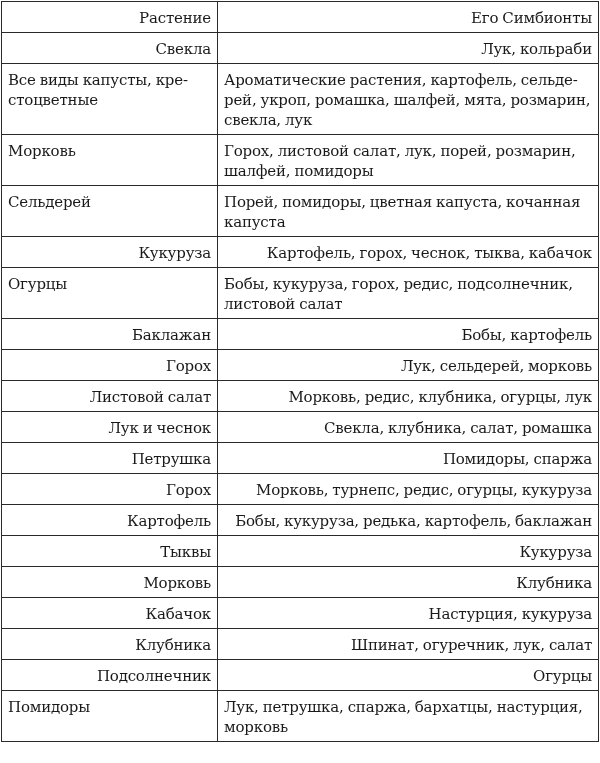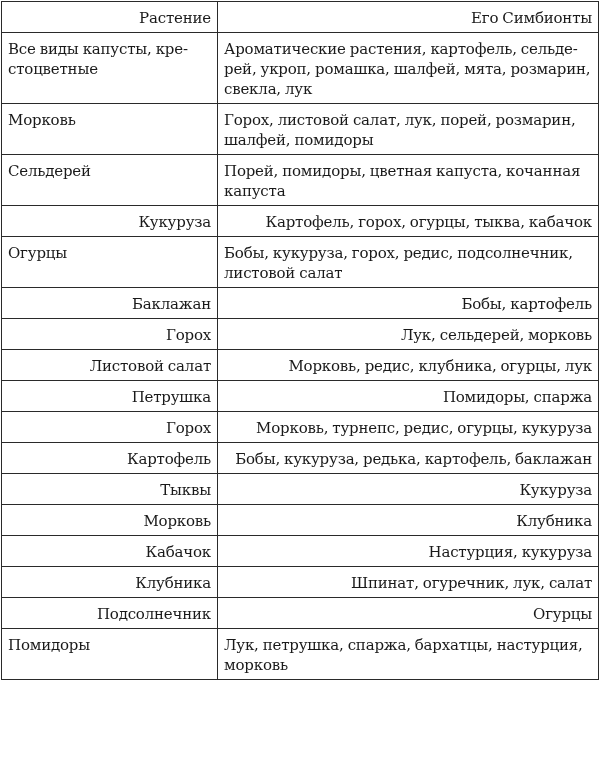--- a/index.html
+++ b/index.html
@@ -40,51 +40,59 @@
   </style>
 </head>
 <body>
 
 <table class="symb">
   <tbody>
     <tr class="h1">
       <td class="c1">Растение</td>
       <td class="c2">Его Симбионты</td>
     </tr>
+    <tr class="h1">
+      <td class="c1">Свекла</td>
+      <td class="c2">Лук, кольраби</td>
+    </tr>
     <tr class="h3">
       <td class="c1">Все виды капусты, кре-<br>стоцветные</td>
       <td class="c2">Ароматические растения, картофель, сельде-<br>рей, укроп, ромашка, шалфей, мята, розмарин,<br>свекла, лук</td>
     </tr>
     <tr class="h2">
       <td class="c1">Морковь</td>
       <td class="c2">Горох, листовой салат, лук, порей, розмарин, шалфей, помидоры</td>
     </tr>
     <tr class="h2">
       <td class="c1">Сельдерей</td>
       <td class="c2">Порей, помидоры, цветная капуста, кочанная капуста</td>
     </tr>
     <tr class="h1">
       <td class="c1">Кукуруза</td>
-      <td class="c2">Картофель, горох, огурцы, тыква, кабачок</td>
+      <td class="c2">Картофель, горох, чеснок, тыква, кабачок</td>
     </tr>
     <tr class="h2">
       <td class="c1">Огурцы</td>
       <td class="c2">Бобы, кукуруза, горох, редис, подсолнечник, листовой салат</td>
     </tr>
     <tr class="h1">
       <td class="c1">Баклажан</td>
       <td class="c2">Бобы, картофель</td>
     </tr>
     <tr class="h1">
       <td class="c1">Горох</td>
       <td class="c2">Лук, сельдерей, морковь</td>
     </tr>
     <tr class="h1">
       <td class="c1">Листовой салат</td>
       <td class="c2">Морковь, редис, клубника, огурцы, лук</td>
+    </tr>
+    <tr class="h1">
+      <td class="c1">Лук и чеснок</td>
+      <td class="c2">Свекла, клубника, салат, ромашка</td>
     </tr>
     <tr class="h1">
       <td class="c1">Петрушка</td>
       <td class="c2">Помидоры, спаржа</td>
     </tr>
     <tr class="h1">
       <td class="c1">Горох</td>
       <td class="c2">Морковь, турнепс, редис, огурцы, кукуруза</td>
     </tr>
     <tr class="h1">

